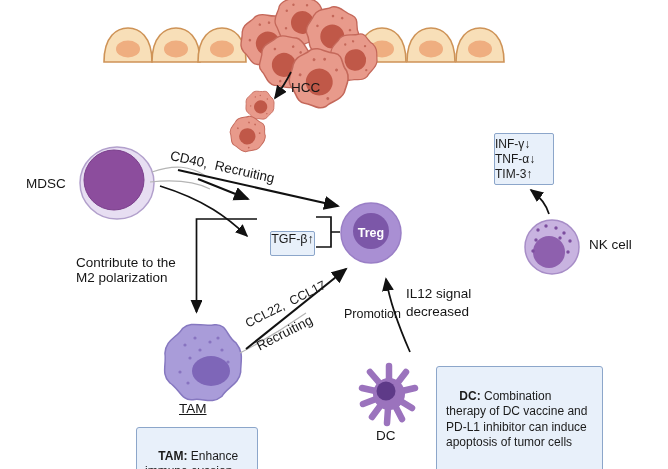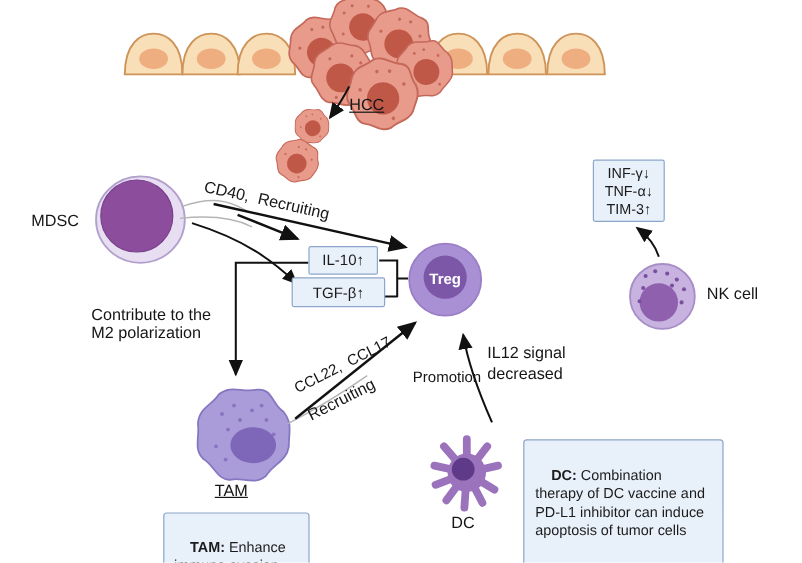--- a/index.html
+++ b/index.html
@@ -7,21 +7,21 @@
   }
   html,body{margin:0;padding:0;background:#fff;}
   #stage{position:relative;width:668px;height:469px;background:#fff;overflow:hidden;
          font-family:"Liberation Sans",sans-serif;color:var(--ink);}
   #cells-layer{position:absolute;left:0;top:0;}
   .note{position:absolute;background:var(--box-bg);border:1.5px solid var(--box-border);
         border-radius:3px;font-size:12px;line-height:1.3;padding:6px 9px;
         box-sizing:border-box;white-space:pre-wrap;}
   .note b{font-weight:bold;}
   .chip{position:absolute;background:var(--box-bg);border:1.5px solid var(--box-border);
-        border-radius:2px;font-size:12.5px;display:flex;align-items:center;justify-content:center;
+        border-radius:2px;font-size:12.5px;display:flex;justify-content:center;
         box-sizing:border-box;}
   .lbl{position:absolute;font-size:13.5px;white-space:pre;color:#161616;}
   .rot{transform-origin:0 0;}
   .small{font-size:12.5px;}
   .wrap{white-space:pre-wrap;}
 </style>
 </head>
 <body>
 
 <div id="stage">
@@ -152,34 +152,31 @@
 
 
   <div class="note" style="left:436px;top:366px;width:167px;">
     <b>DC:</b><span> Combination therapy of DC vaccine and PD-L1 inhibitor can induce apoptosis of tumor cells</span>
   </div>
 
   <div class="note" style="left:136px;top:427px;width:122px;padding:5px 8px;">
     <b>TAM:</b><span> Enhance immune evasion</span>
   </div>
 
-  <div class="chip" style="left:257px;top:205px;width:58px;height:24px;">
-    <span>IL-10↑</span>
-  </div>
-  <div class="chip" style="left:243px;top:231px;width:78px;height:25px;">
+  <div class="chip" style="left:270px;top:231px;width:45px;height:25px;">
     <span>TGF-β↑</span>
   </div>
   <div class="chip" style="left:494px;top:133px;width:60px;height:52px;flex-direction:column;line-height:1.25;font-size:12px;">
     <div>INF-γ↓</div>
     <div>TNF-α↓</div>
     <div>TIM-3↑</div>
   </div>
 
   <div class="lbl" style="left:26px;top:176px;">MDSC</div>
-  <div class="lbl" style="left:291px;top:80px;text-decoration:underline;">HCC</div>
+  <div class="lbl" style="left:291px;top:80px;">HCC</div>
   <div class="lbl" style="left:179px;top:401px;text-decoration:underline;">TAM</div>
   <div class="lbl" style="left:376px;top:428px;">DC</div>
   <div class="lbl" style="left:589px;top:237px;">NK cell</div>
 
   <div class="lbl rot" style="left:172px;top:148px;transform:rotate(12.5deg);">CD40,  Recruiting</div>
   <div class="lbl wrap" style="left:76px;top:255px;width:120px;">Contribute to the M2 polarization</div>
   <div class="lbl rot small" style="left:243px;top:318px;transform:rotate(-27deg);">CCL22,  CCL17</div>
   <div class="lbl rot" style="left:254px;top:340px;transform:rotate(-27deg);">Recruiting</div>
   <div class="lbl small" style="left:344px;top:307px;">Promotion</div>
   <div class="lbl wrap" style="left:406px;top:285px;width:90px;line-height:1.3;">IL12 signal decreased</div>

